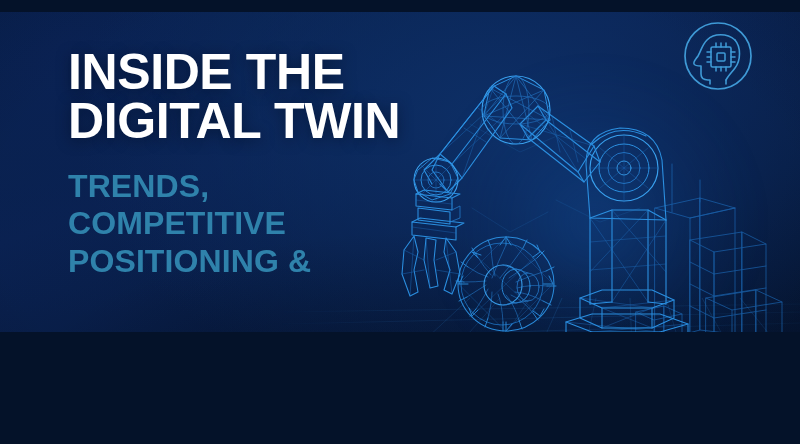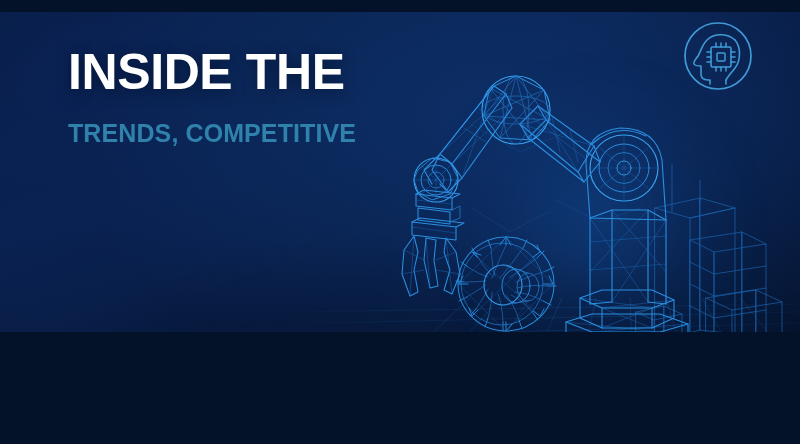--- a/index.html
+++ b/index.html
@@ -41,21 +41,21 @@
     line-height: 0.98;
     font-weight: 700;
     letter-spacing: -0.4px;
     text-transform: uppercase;
     text-shadow: 0 2px 14px rgba(3,12,32,0.55);
   }
   .headline span { display: block; white-space: nowrap; }
   .subhead {
     margin: 22px 0 0 0;
     color: #2f82ab;
-    font-size: 25px;
+    font-size: 32px;
     line-height: 1.17;
     font-weight: 700;
     letter-spacing: 0.1px;
     text-transform: uppercase;
   }
   .subhead span { display: block; }
   .brand-icon {
     position: absolute;
     right: 44px;
     top: 6px;
@@ -363,23 +363,25 @@
         <path d="M472,196 L510,220 L548,200"></path>
       </g>
     </g>
   </svg>
 
   <div class="layer vignette"></div>
 
   <div class="text-block">
     <h1 class="headline">
       <span>INSIDE THE</span>
+      <span>DIGITAL TWIN</span>
     </h1>
     <p class="subhead">
       <span>TRENDS, COMPETITIVE</span>
+      <span>POSITIONING &amp;</span>
     </p>
   </div>
 
   <svg class="brand-icon" viewBox="0 0 76 76" xmlns="http://www.w3.org/2000/svg" fill="none" stroke="#3f9ad6" stroke-width="1.6" stroke-linecap="round" stroke-linejoin="round">
     <circle cx="38" cy="38" r="33" stroke-width="1.7"></circle>
 
     <path d="M55,22 C47,15 34,15 27,22 C22,27 21,33 18,38
              C16,41 13,44 14,46 C15,48 19,48 21,48
              L21,56 C21,60 24,62 28,62 L30,62 L30,66"></path>
     <path d="M46,62 L46,66"></path>

